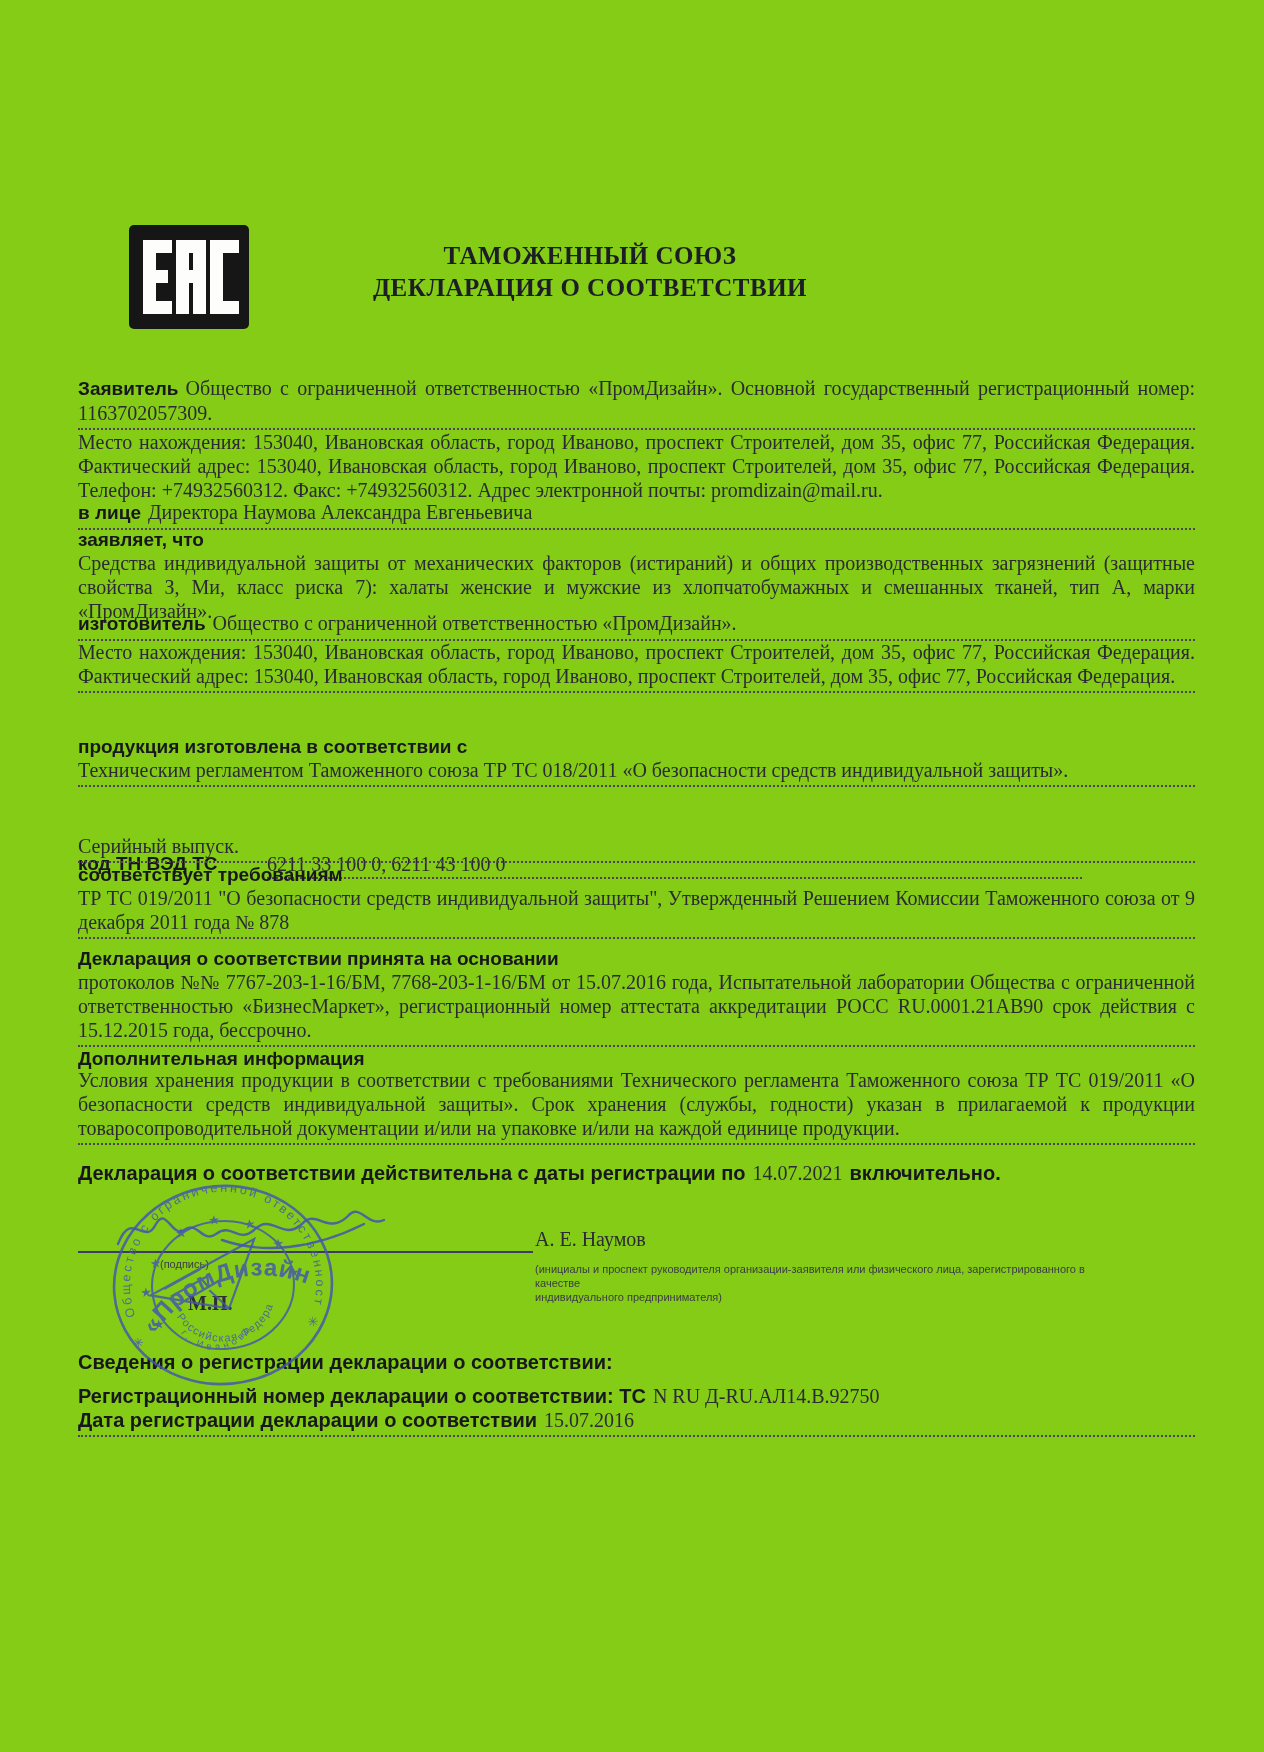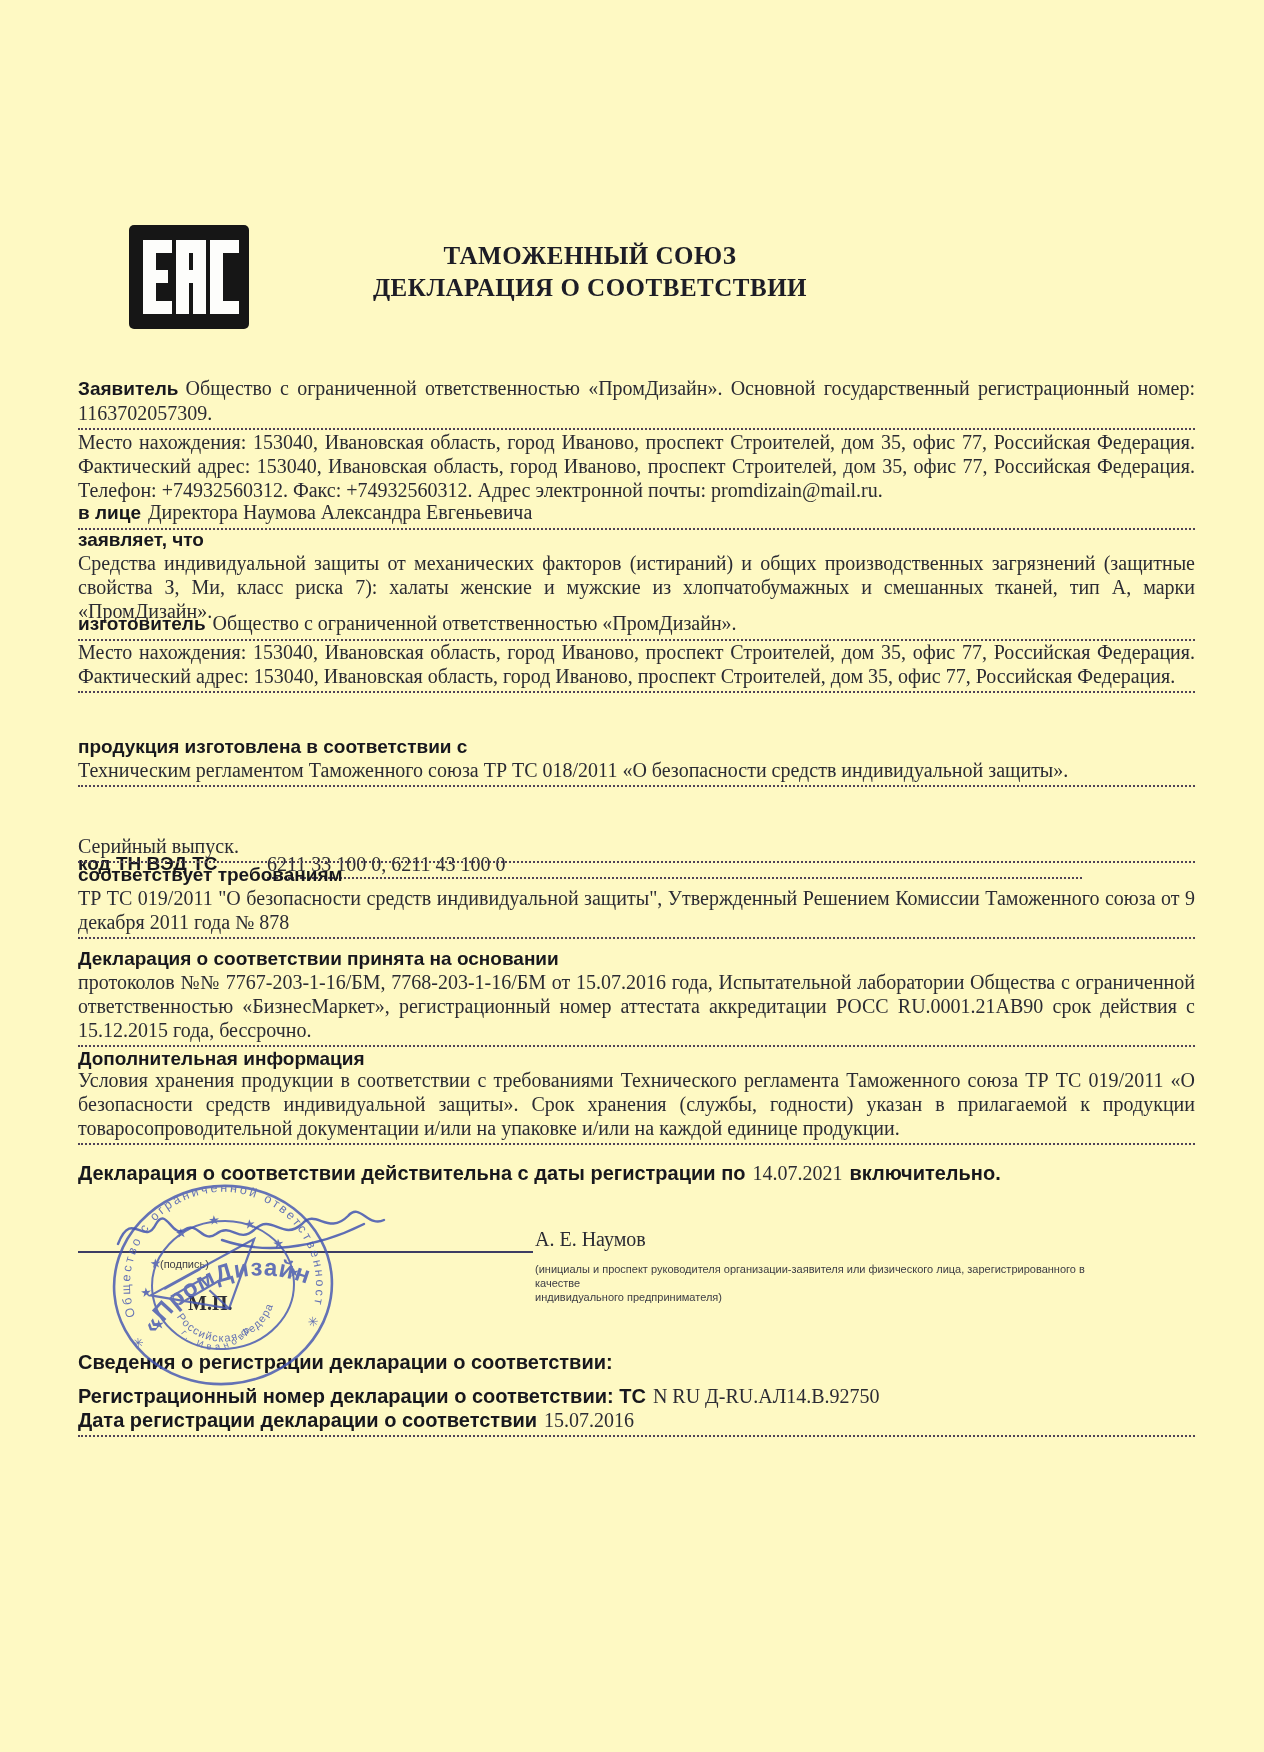--- a/index.html
+++ b/index.html
@@ -1,18 +1,18 @@
 <!DOCTYPE html>
 <html lang="ru"><head>
 <meta charset="utf-8">
 <style>
   html,body{margin:0;padding:0;background:#9a9a9a;}
   .page{
     position:relative;width:1264px;height:1752px;margin:0 auto;
-    background:#fef9c3;overflow:hidden;
+    background:#84cc16;overflow:hidden;
     font-family:"Liberation Serif",serif;color:#2b2b33;
   }
   .abs{position:absolute;}
   .block{position:absolute;left:78px;width:1117px;line-height:24px;font-size:20px;}
   .ser{font-family:"Liberation Serif",serif;font-size:20px;color:#2b2b33;}
   .lbl{font-family:"Liberation Sans",sans-serif;font-weight:bold;font-size:19px;color:#17171d;margin-right:7px;}
   .just{text-align:justify;}
   .dotsep{border-bottom:2px dotted #4e4257;padding-bottom:3px;}
   .title{
     font-family:"Liberation Serif",serif;font-weight:bold;font-size:25px;line-height:32px;

